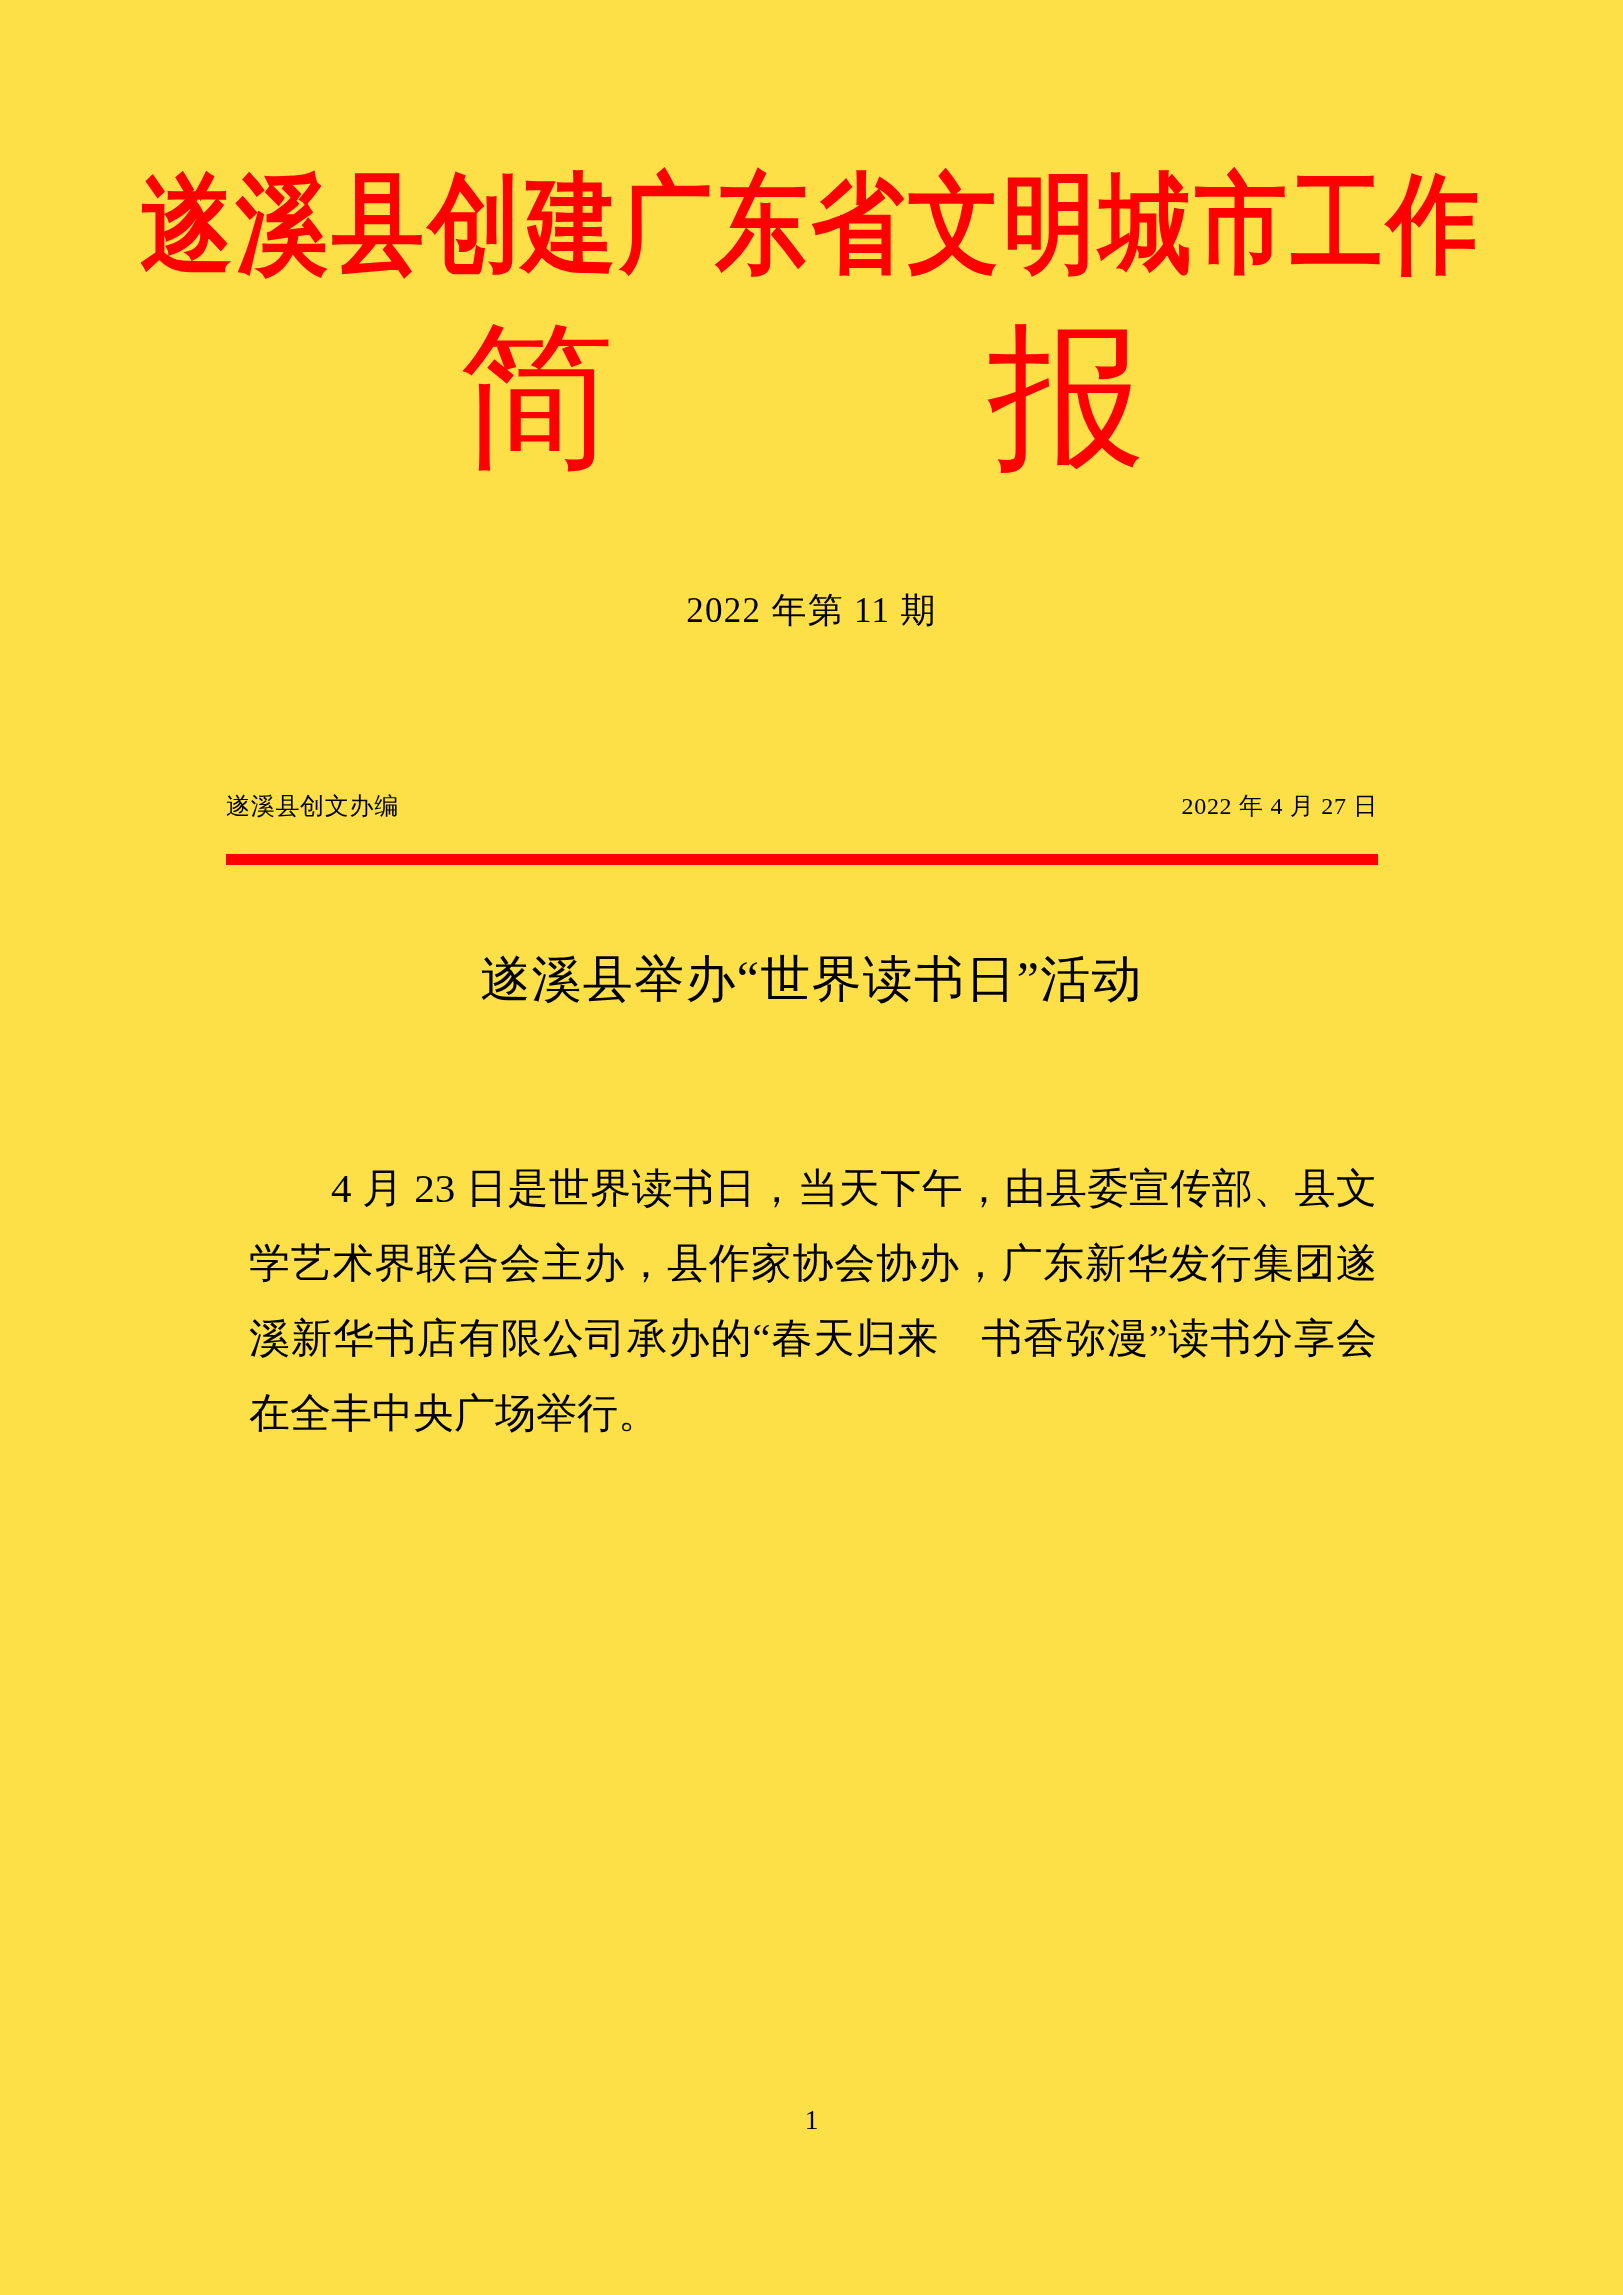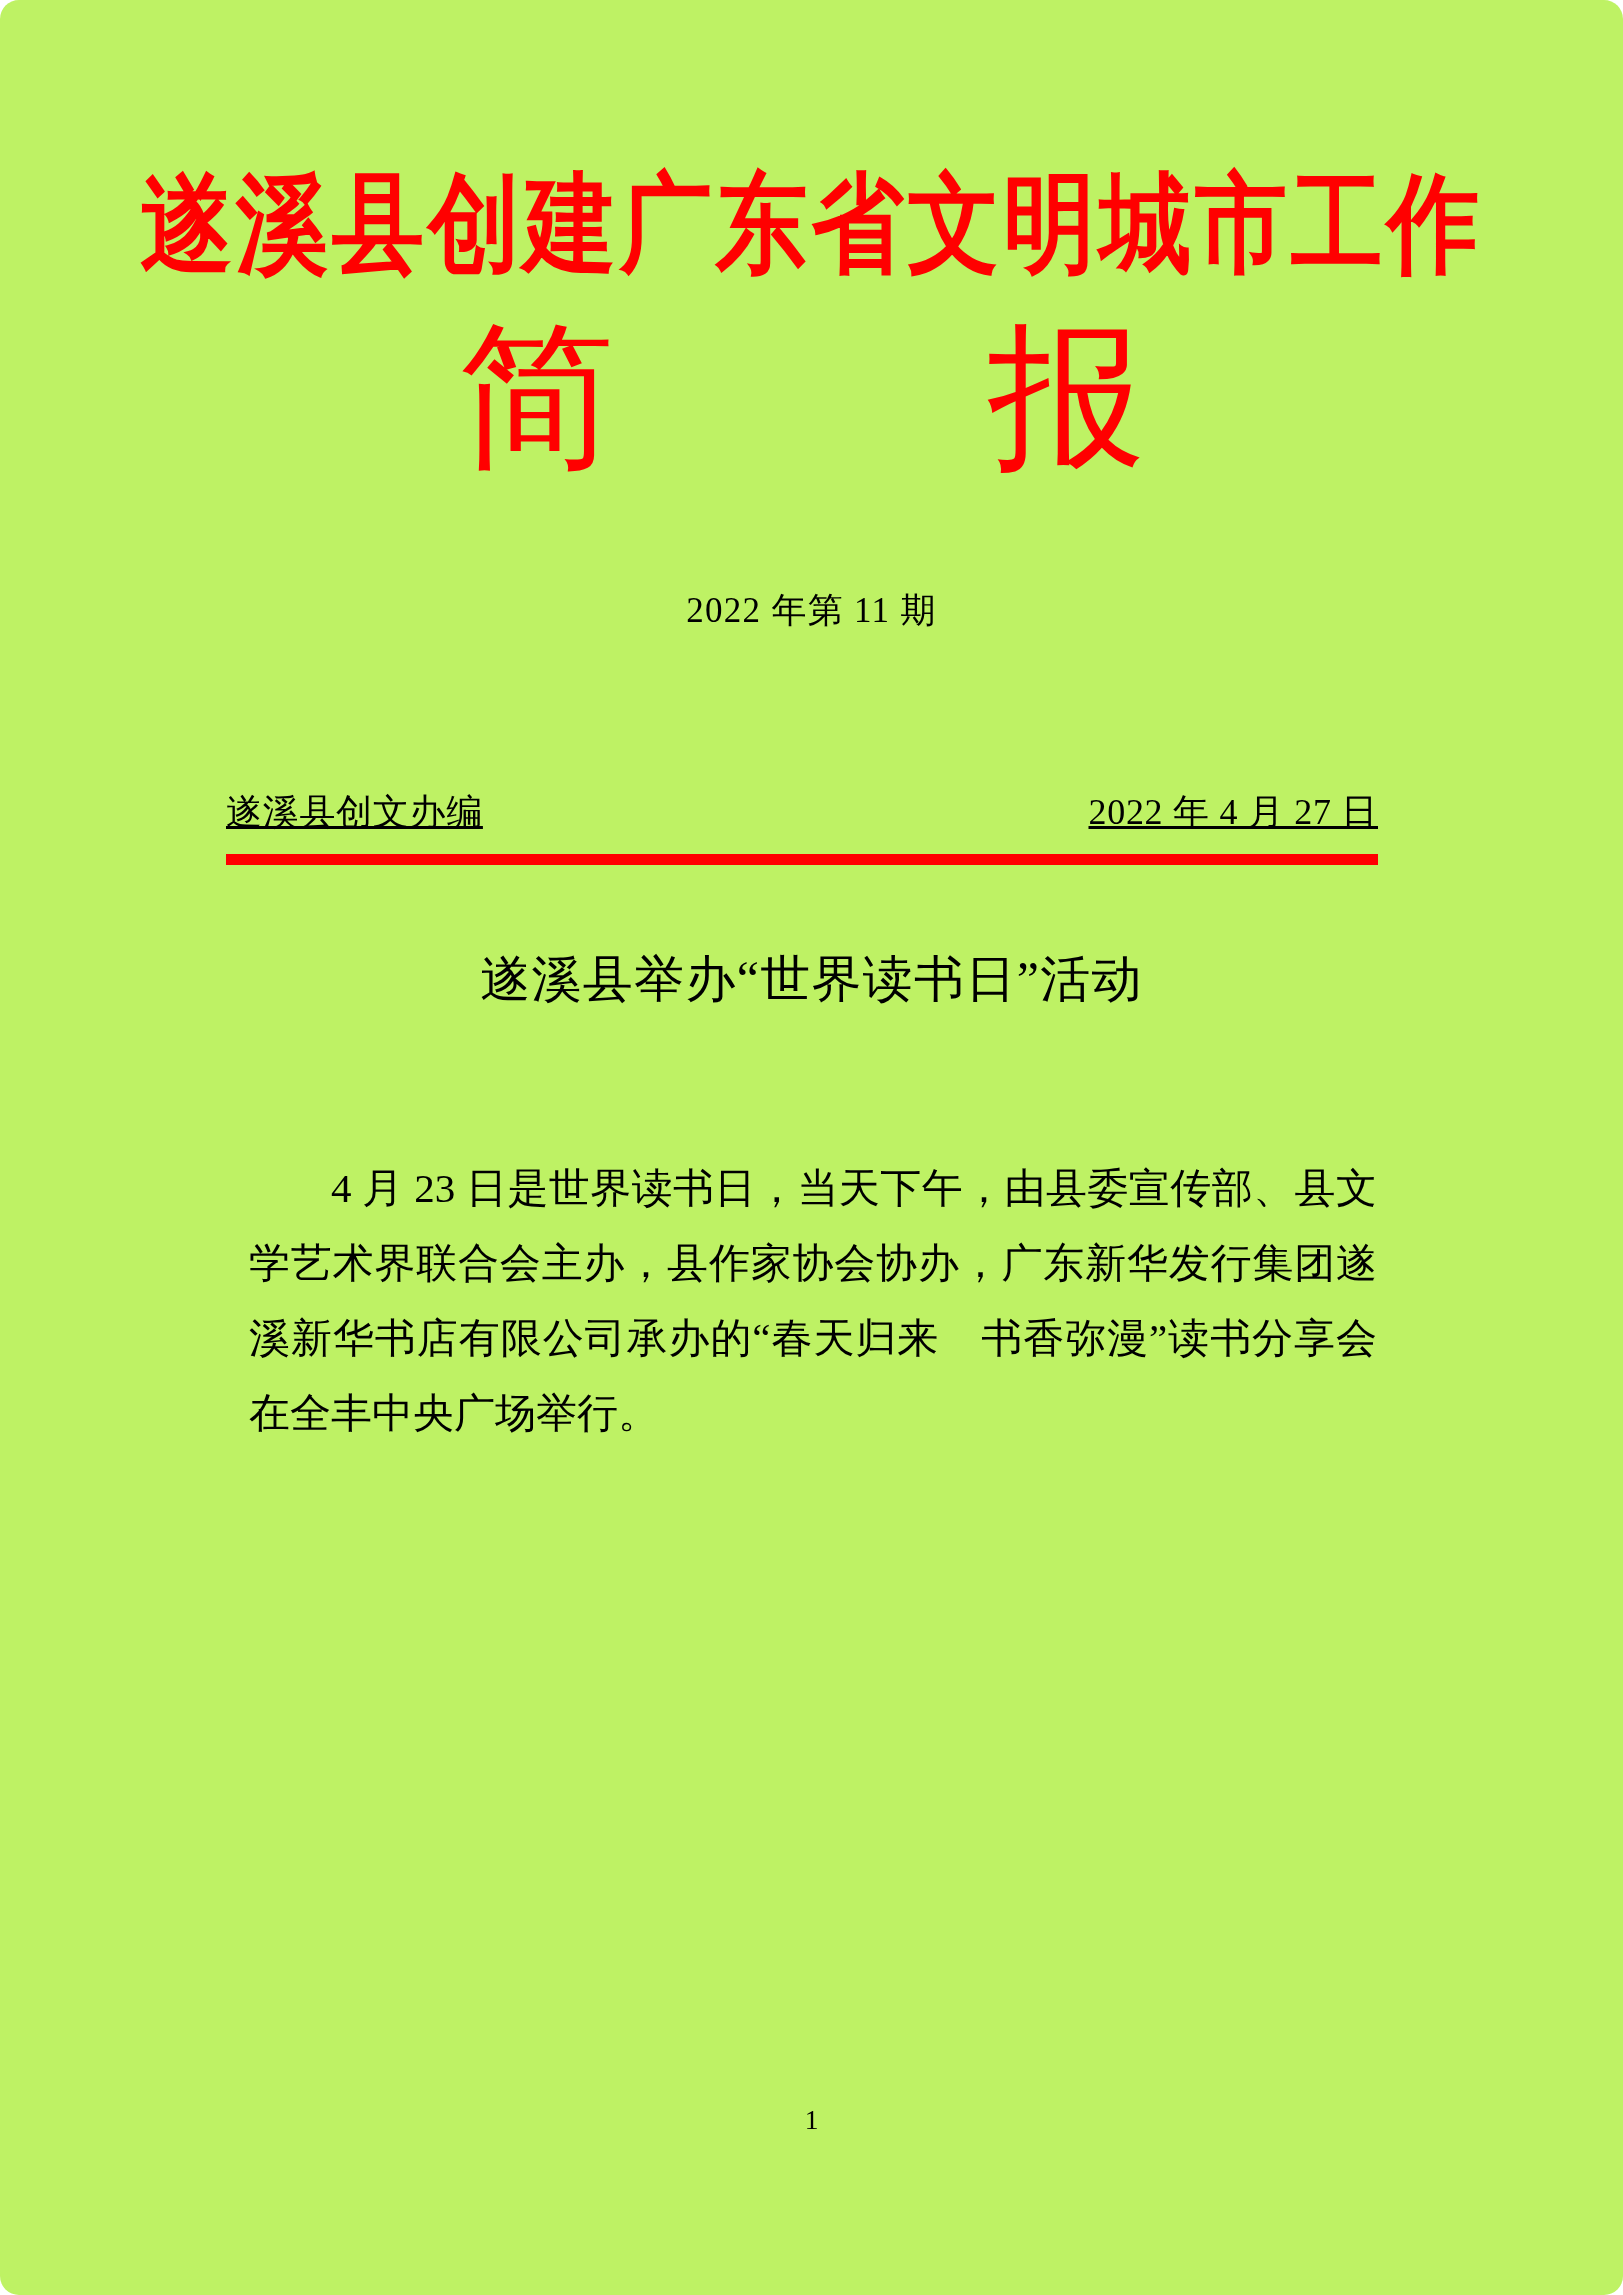--- a/index.html
+++ b/index.html
@@ -6,25 +6,24 @@
   html, body {
     margin: 0;
     padding: 0;
     background: #ffffff;
   }
 
   .page {
     position: relative;
     width: 1623px;
     height: 2295px;
-    background: #bef264;
+    background: #fde047;
     margin: 0 auto;
     overflow: hidden;
     font-family: "Liberation Serif", "DejaVu Serif", serif;
-    border-radius: 19px;
     -webkit-font-smoothing: antialiased;
   }
 
   
   .masthead {
     position: absolute;
     left: 0;
     top: 0;
     width: 100%;
   }
@@ -74,24 +73,23 @@
   
   .imprint {
     position: absolute;
     left: 226px;
     top: 793px;
     width: 1152px;
     display: flex;
     align-items: flex-end;
     justify-content: space-between;
     color: #000000;
-    font-size: 36px;
+    font-size: 24px;
     line-height: 1.1;
     white-space: nowrap;
-    text-decoration: underline;
   }
 
   .imprint-editor {
     letter-spacing: 0.7px;
   }
 
   .imprint-date {
     letter-spacing: 0.7px;
   }
 

